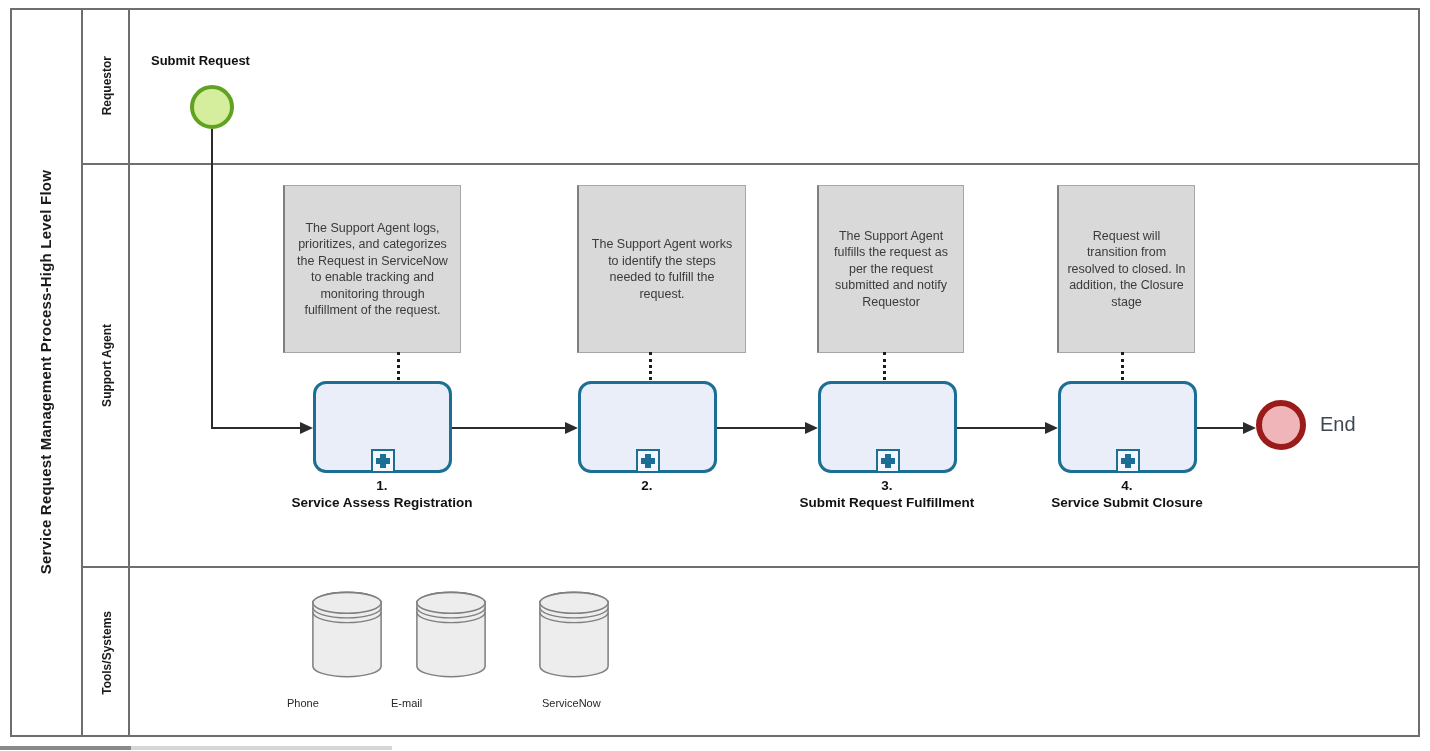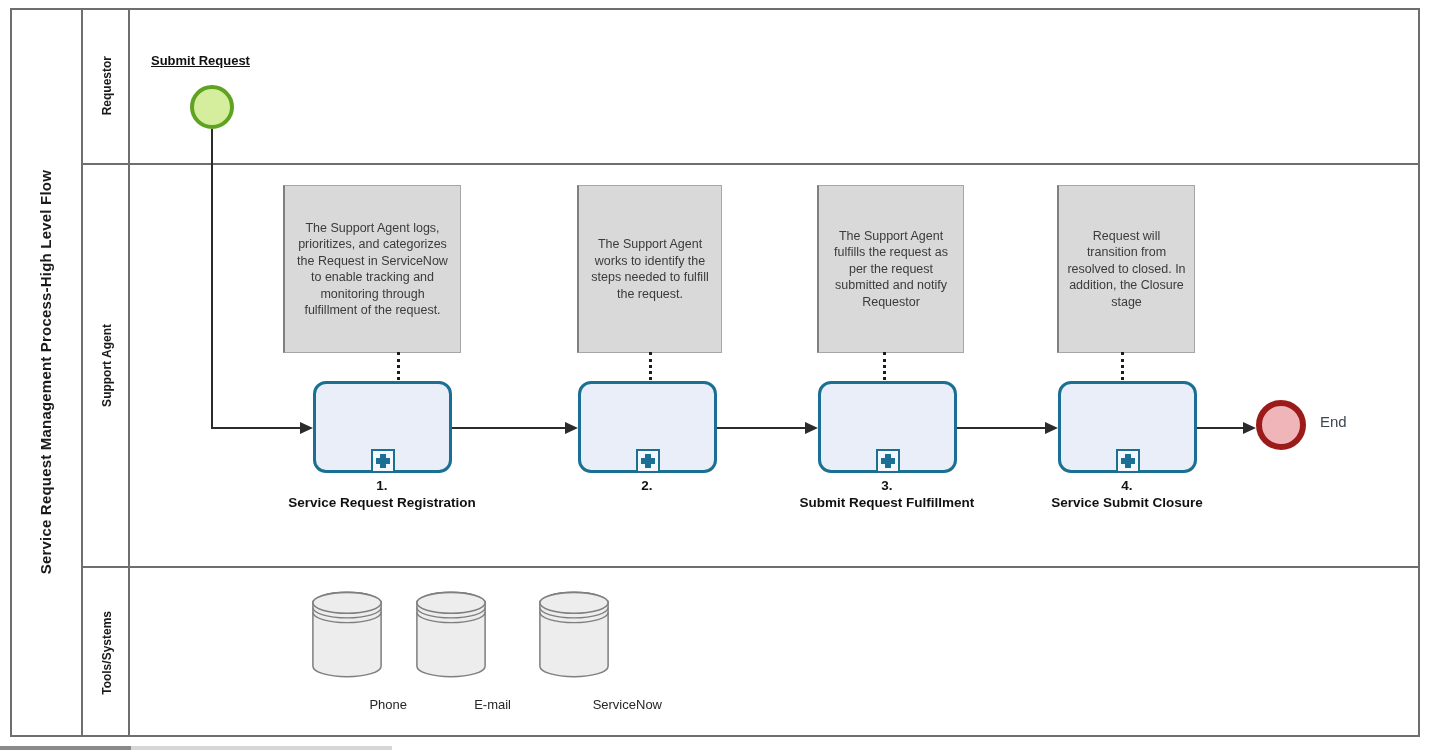--- a/index.html
+++ b/index.html
@@ -16,21 +16,21 @@
   .pool-title-cell .vtext { font-size:15px; letter-spacing:.2px; }
   .lane-cell { position:absolute; left:83px; width:47px; display:flex; align-items:center; justify-content:center; }
   .lane-cell .vtext { font-size:12px; }
   .lane-divider { position:absolute; height:2px; background:#6e6e6e; left:83px; width:1337px; }
 
   
   .event-circle { position:absolute; border-radius:50%; }
   .start-event { left:190px; top:85px; width:44px; height:44px; background:#d5ee9d; border:4px solid #5fa321; }
   .end-event { left:1256px; top:400px; width:50px; height:50px; background:#f0b5b8; border:6px solid #9b1b1b; }
   .event-label { position:absolute; font-weight:bold; font-size:13px; color:#111; }
-  .end-label { position:absolute; font-size:15px; font-weight:normal; color:#3d4753; }
+  .end-label { position:absolute; font-size:20px; font-weight:normal; color:#3d4753; }
 
   
   .flow-v { position:absolute; width:2px; background:#2b2b2b; }
   .flow-h { position:absolute; height:2px; background:#2b2b2b; }
   .arrow-right { position:absolute; width:0; height:0; border-top:6px solid transparent; border-bottom:6px solid transparent; border-left:13px solid #2b2b2b; }
 
   
   .task { position:absolute; top:381px; width:139px; height:92px; background:#e9eef9; border:3px solid #1b6f93; border-radius:13px; }
   .plus-marker { position:absolute; left:50%; bottom:-3px; transform:translateX(-50%); width:24px; height:24px;
     background:#f4f7fd; border:2px solid #1b6f93; display:flex; align-items:center; justify-content:center; }
@@ -40,21 +40,21 @@
   .plus-glyph::after { left:0; top:4px; width:14px; height:6px; }
   .task-label { position:absolute; top:478px; width:210px; text-align:center; font-weight:bold; font-size:13.5px; line-height:1.25; color:#111; }
 
   
   .annotation { position:absolute; top:185px; height:168px; background:#d9d9d9; border:1px solid #a6a6a6; border-left:2px solid #7f7f7f;
     display:flex; align-items:center; justify-content:center; text-align:center; font-size:12.5px; line-height:1.32; color:#3b3b3b; padding:6px 8px; }
   .assoc-dotted { position:absolute; top:352px; height:28px; width:0; border-left:3px dotted #1c1c1c; }
 
   
   .datastore { position:absolute; top:590px; }
-  .datastore-label { position:absolute; top:697px; width:120px; text-align:right; font-size:13px; color:#262626; }
+  .datastore-label { position:absolute; top:697px; width:120px; text-align:left; font-size:11px; color:#262626; }
 
   
   .scrollbar-track { position:absolute; left:0; top:746px; width:392px; height:4px; background:#d6d6d6; }
   .scrollbar-thumb { position:absolute; left:0; top:0; width:131px; height:4px; background:#8a8a8a; }
 </style>
 </head>
 <body>
 
 <div class="canvas">
 
@@ -69,21 +69,21 @@
   <div class="lane-cell" style="top:8px; height:155px;">
     <div class="vtext">Requestor</div>
   </div>
   <div class="lane-cell" style="top:165px; height:401px;">
     <div class="vtext">Support Agent</div>
   </div>
   <div class="lane-cell" style="top:568px; height:169px;">
     <div class="vtext">Tools/Systems</div>
   </div>
 
-  <div class="event-label" style="left:151px; top:53px;text-decoration:underline;">Submit Request</div>
+  <div class="event-label" style="left:151px; top:53px;">Submit Request</div>
   <div class="event-circle start-event"></div>
 
   <div class="flow-v" style="left:211px; top:129px; height:299px;"></div>
   <div class="flow-h" style="left:211px; top:427px; width:90px;"></div>
   <div class="arrow-right" style="left:300px; top:422px;"></div>
 
   <div class="flow-h" style="left:452px; top:427px; width:114px;"></div>
   <div class="arrow-right" style="left:565px; top:422px;"></div>
 
   <div class="flow-h" style="left:717px; top:427px; width:89px;"></div>
@@ -111,41 +111,41 @@
       </div>
   </div>
   <div class="task" style="left:1058px;">
     <div class="plus-marker">
         <span class="plus-glyph"></span>
       </div>
   </div>
 
   <div class="task-label" style="left:277px;">
     <div>1.</div>
-    <div>Service Request Registration</div>
+    <div>Service Assess Registration</div>
   </div>
   <div class="task-label" style="left:542px;">
     <div>2.</div>
   </div>
   <div class="task-label" style="left:782px;">
     <div>3.</div>
     <div>Submit Request Fulfillment</div>
   </div>
   <div class="task-label" style="left:1022px;">
     <div>4.</div>
     <div>Service Submit Closure</div>
   </div>
 
   <div class="event-circle end-event"></div>
   <div class="end-label" style="left:1320px; top:413px;">End</div>
 
   <div class="annotation" style="left:283px; width:178px;">
     <span>The Support Agent logs, prioritizes, and categorizes the Request in ServiceNow to enable tracking and monitoring through fulfillment of the request.</span>
   </div>
-  <div class="annotation" style="left:577px; width:145px;">
+  <div class="annotation" style="left:577px; width:169px;">
     <span>The Support Agent works to identify the steps needed to fulfill the request.</span>
   </div>
   <div class="annotation" style="left:817px; width:147px;text-align:center;">
     <span>The Support Agent fulfills the request as per the request submitted and notify Requestor</span>
   </div>
   <div class="annotation" style="left:1057px; width:138px;">
     <span>Request will transition from resolved to closed. In addition, the Closure stage</span>
   </div>
 
   <div class="assoc-dotted" style="left:397px;"></div>

